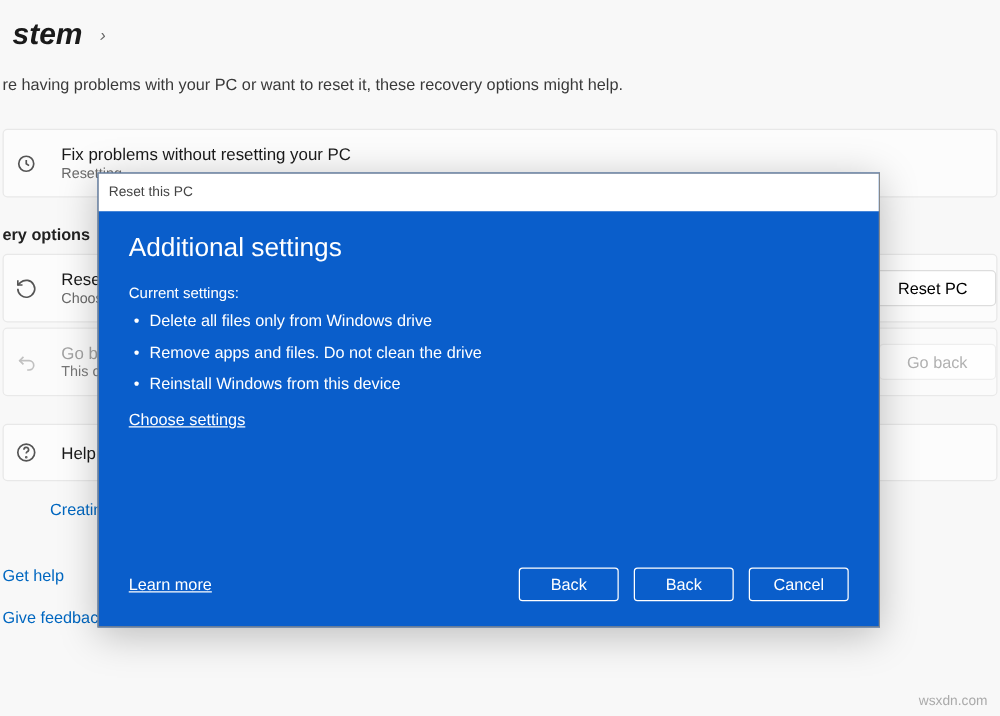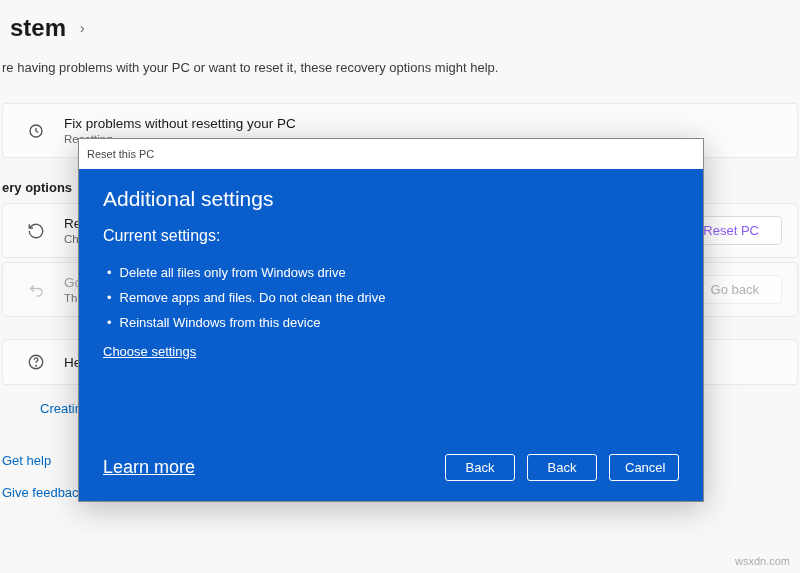--- a/index.html
+++ b/index.html
@@ -1,56 +1,56 @@
 <!DOCTYPE html>
 <html><head>
   <meta charset="utf-8">
   <style>
     * { box-sizing: border-box; margin: 0; padding: 0; font-family: 'Segoe UI', -apple-system, sans-serif; }
     body { width: 800px; height: 573px; background: #f8f8f8; overflow: hidden; position: relative; }
 
     .page-header { padding: 14px 0 0 0; }
-    .breadcrumb { display: flex; align-items: center; gap: 14px; font-size: 24px; font-weight: 600; color: #1a1a1a; margin-left: -10px; }
+    .breadcrumb { display: flex; align-items: center; gap: 14px; font-size: 24px; font-weight: 600; color: #1a1a1a; margin-left: -10px; font-style: italic; }
     .breadcrumb-sep { font-size: 14px; color: #666; font-weight: 400; }
     .page-subtitle { font-size: 13px; color: #3a3a3a; margin-top: 18px; margin-left: -18px; }
 
     .section { margin-top: 28px; }
-    .card { background: #fcfcfc; border: 1px solid #e8e8e8; border-radius: 4px; padding: 12px 15px; display: flex; align-items: center; margin-bottom: 4px; margin-left: -18px; margin-right: -18px; }
+    .card { background: #fcfcfc; border: 1px solid #e8e8e8; border-radius: 4px; padding: 12px 0; display: flex; align-items: center; margin-bottom: 4px; margin-left: -18px; margin-right: -18px; }
     .card-icon { width: 20px; height: 20px; display: inline-flex; align-items: center; justify-content: center; color: #555; margin-right: 18px; margin-left: 8px; }
     .card-body { flex: 1; }
     .card-title { font-size: 13.5px; color: #1a1a1a; }
     .card-sub { font-size: 11.5px; color: #6a6a6a; margin-top: 2px; }
     .card-action { margin-left: auto; }
-    .pill-btn { background: #fff; border: 1px solid #ddd; border-radius: 4px; padding: 6px 22px; font-size: 13px; color: #8b5cf6; cursor: pointer; }
+    .pill-btn { background: #fff; border: 1px solid #ddd; border-radius: 4px; padding: 6px 22px; font-size: 13px; color: #000000; cursor: pointer; }
     .pill-btn.disabled { color: #aaa; border-color: #eee; }
 
     .section-label { font-size: 13px; font-weight: 600; color: #222; margin: 22px 0 8px -18px; }
 
     .link-row { margin-top: 14px; margin-left: 20px; }
     .link { color: #0067c0; font-size: 13px; cursor: pointer; }
     .feedback-link { color: #0067c0; font-size: 13px; cursor: pointer; margin-left: -18px; margin-top: 16px; display: inline-block; }
     .help-link { color: #0067c0; font-size: 13px; cursor: pointer; margin-left: -18px; margin-top: 36px; display: inline-block; }
 
     .watermark { position: absolute; bottom: 6px; right: 10px; font-size: 11px; color: #aaa; }
 
     
     .modal { position: absolute; left: 78px; top: 138px; width: 626px; height: 364px; background: #0a5ecb; border: 1px solid #888; box-shadow: 0 6px 30px rgba(0,0,0,0.25); display: flex; flex-direction: column; }
     .modal-titlebar { background: #fff; height: 30px; display: flex; align-items: center; padding: 12px 8px; font-size: 11px; color: #444; }
     .modal-body { flex: 1; padding: 18px 24px 0 24px; color: #fff; display: flex; flex-direction: column; justify-content: space-between; }
     .modal-heading { font-size: 21px; font-weight: 400; margin-bottom: 16px; }
-    .modal-subheading { font-size: 16px; margin-bottom: 20px; }
+    .modal-subheading { font-size: 12px; margin-bottom: 8px; }
     .modal-list { list-style: none; margin-left: 4px; }
     .modal-list li { font-size: 13px; margin-bottom: 10px; display: flex; align-items: flex-start; }
     .modal-list li::before { content: "•"; margin-right: 8px; }
     .modal-change { font-size: 13px; text-decoration: underline; cursor: pointer; margin-top: 4px; display: inline-block; }
     .modal-spacer { flex: 1; }
     .modal-footer { display: flex; align-items: center; padding: 0 24px 20px 24px; }
-    .modal-learn { color: #fff; font-size: 18px; text-decoration: underline; cursor: pointer; }
+    .modal-learn { color: #fff; font-size: 13px; text-decoration: underline; cursor: pointer; }
     .modal-buttons { margin-left: auto; display: flex; gap: 12px; }
-    .modal-btn { background: transparent; border: 1.5px solid #fff; color: #fff; font-size: 13px; padding: 5px 15px; width: 70px; border-radius: 3px; cursor: pointer; text-align: center; }
+    .modal-btn { background: transparent; border: 1.5px solid #fff; color: #fff; font-size: 13px; padding: 5px 15px; width: 80px; border-radius: 3px; cursor: pointer; text-align: center; }
 
     .content-wrap { padding: 0 20px 0 20px; }
   </style>
 </head>
 <body>
 
 <div class="content-wrap">
   <div class="page-header">
     <div class="breadcrumb">
       <span>stem</span>

